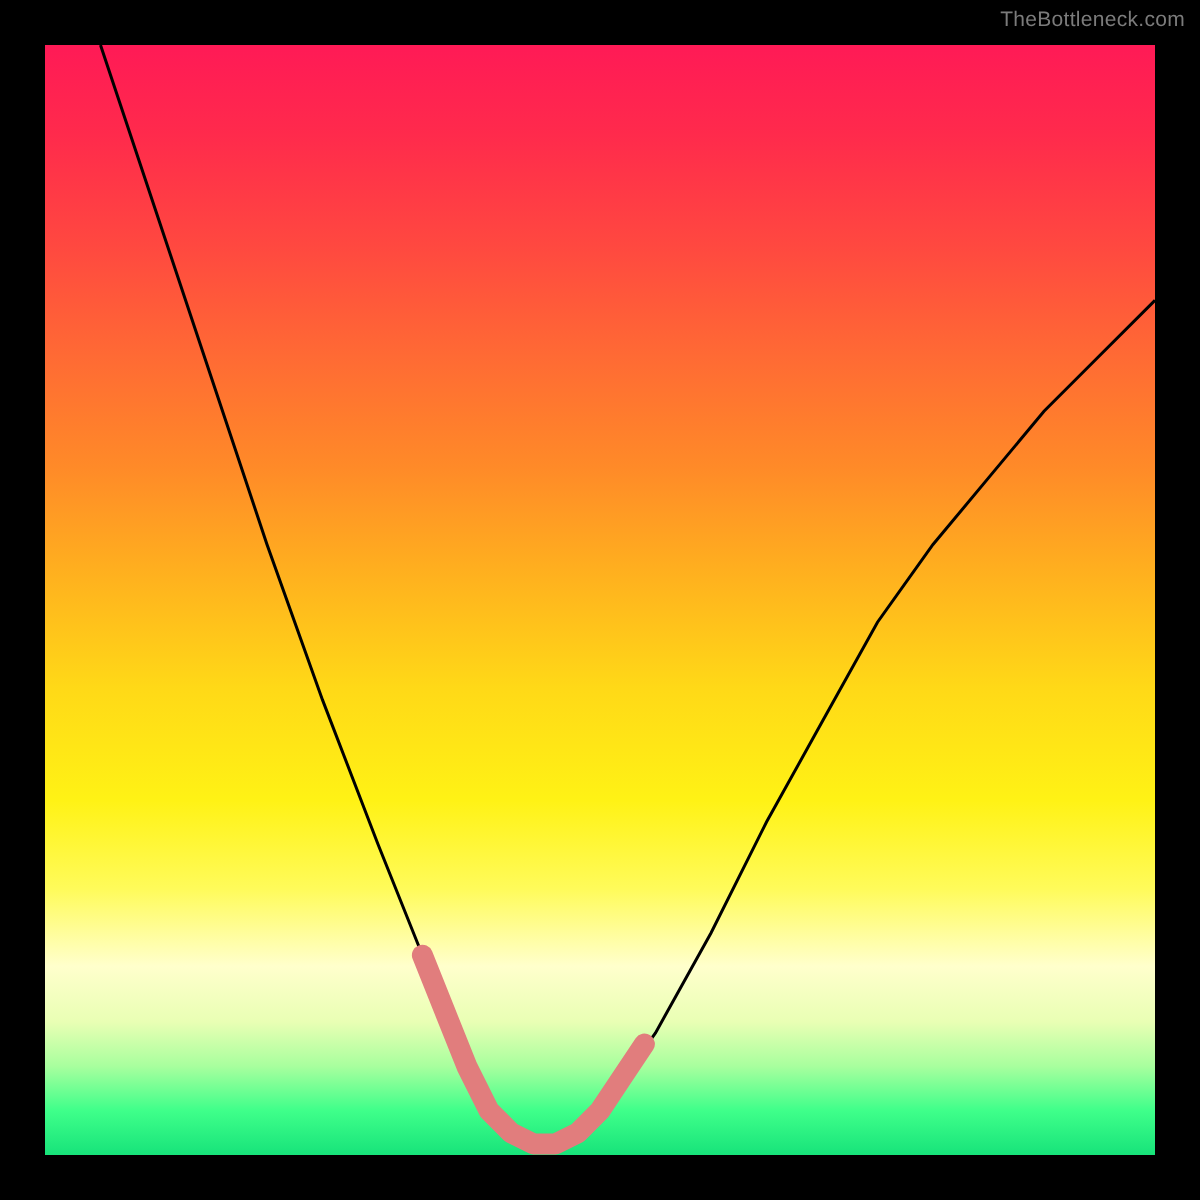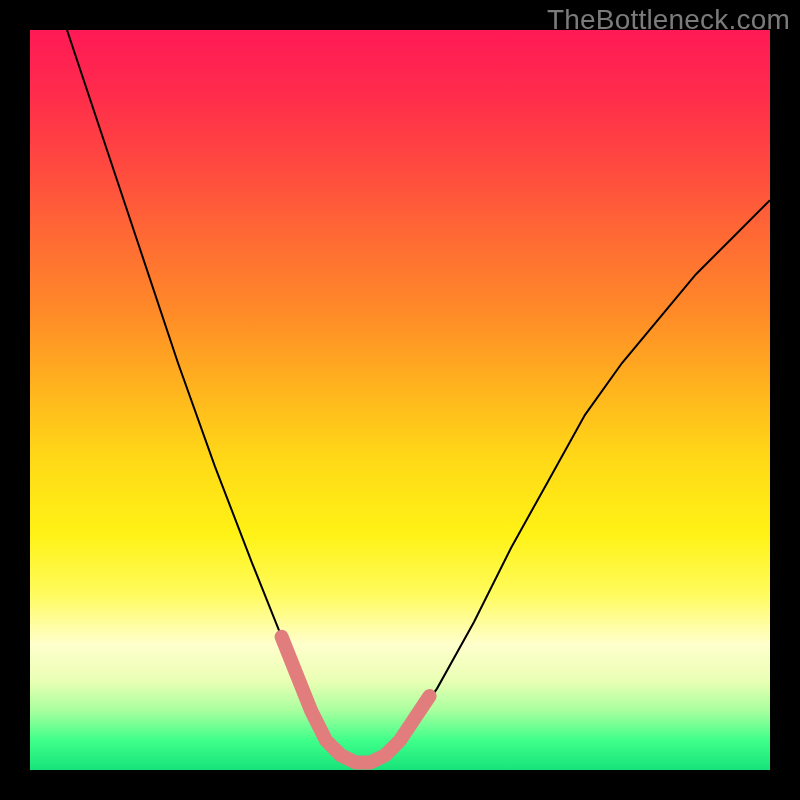--- a/index.html
+++ b/index.html
@@ -42,21 +42,21 @@
       #a8ff9e 92%,
       #3fff8a 96%,
       #17e37a 100%
     );
   }
   .watermark {
     position: absolute;
     top: 4px;
     right: 10px;
     color: #7b7b7b;
-    font-size: 28px;
+    font-size: 14px;
     letter-spacing: 0.2px;
     z-index: 20;
     user-select: none;
   }
   svg.curve {
     position: absolute;
     left: 0;
     top: 0;
     width: 740px;
     height: 740px;

